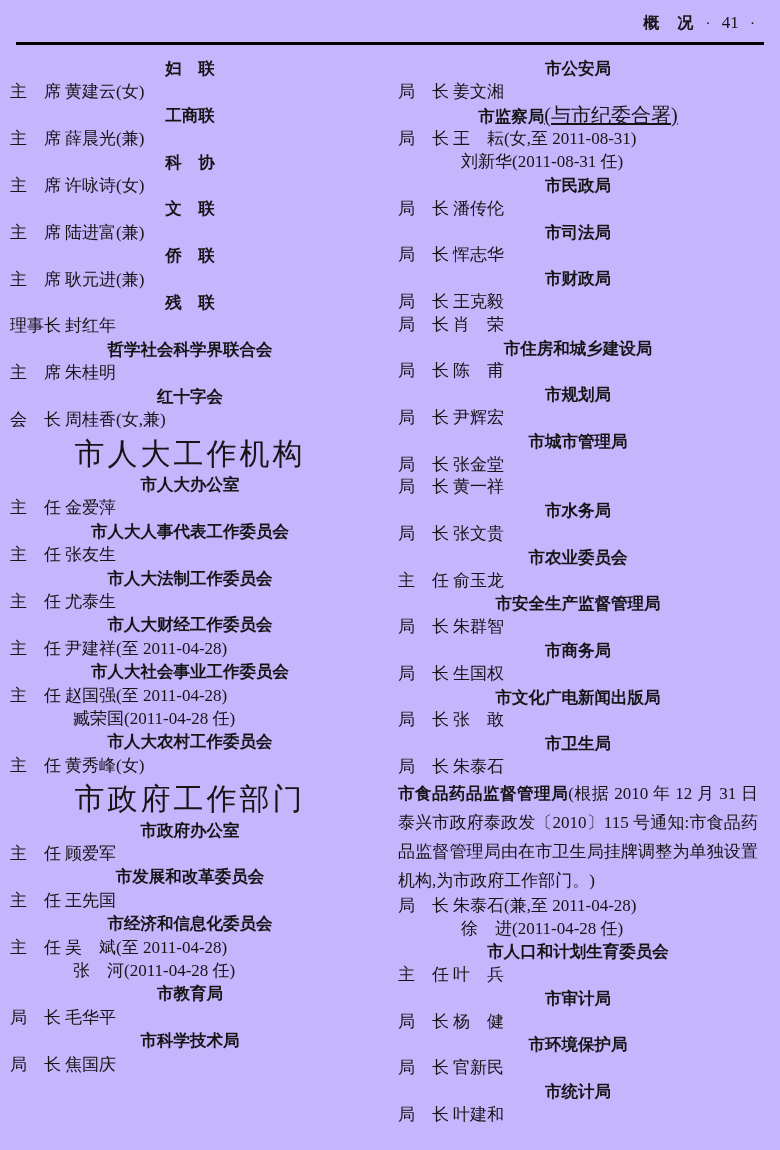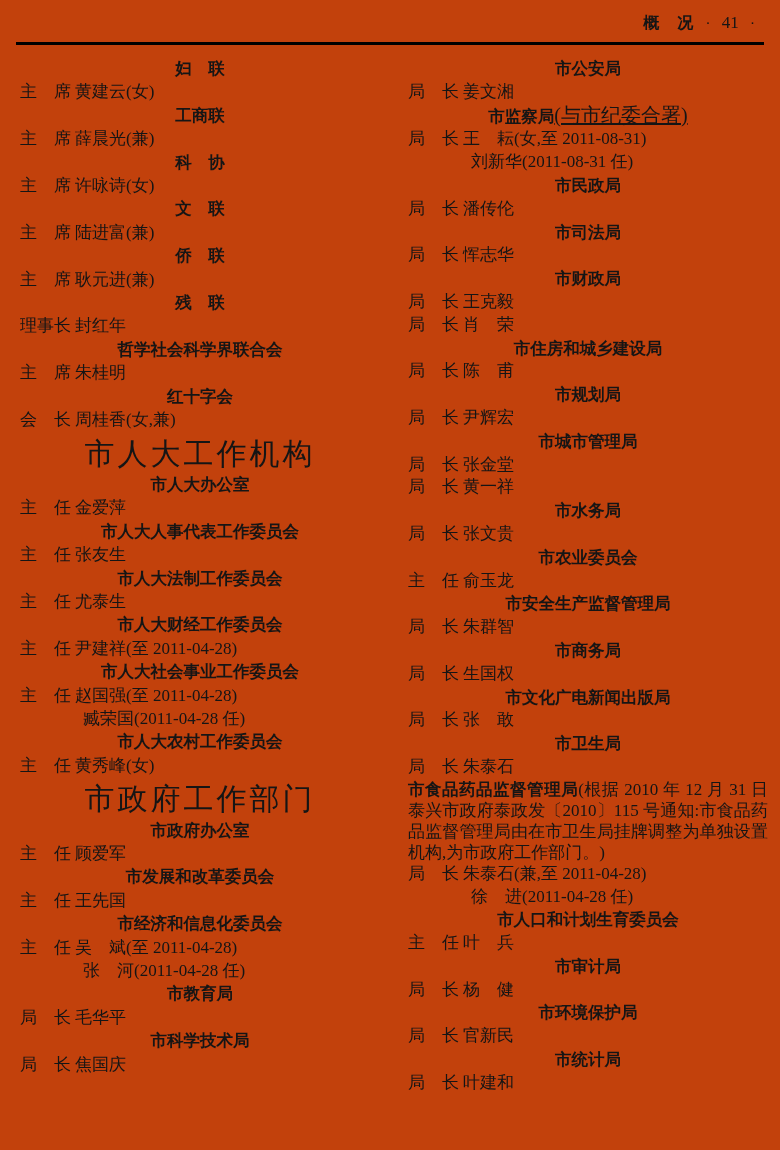--- a/index.html
+++ b/index.html
@@ -8,21 +8,21 @@
   }
   body {
     width: 780px; height: 1150px;
     overflow: hidden;
     font-family: "Liberation Serif", "DejaVu Serif", serif;
     color: #151515;
   }
   .page {
     position: relative;
     width: 780px; height: 1150px;
-    background: #c2410c;
+    background: #c4b5fd;
   }
   .page-header {
     position: absolute;
     top: 13px; right: 18px;
     font-size: 17px;
     white-space: nowrap;
   }
   .ph-title {
     font-family: "Liberation Sans", "DejaVu Sans", sans-serif;
     font-weight: 700;
@@ -32,21 +32,21 @@
   .ph-dot { margin: 0 7px; font-size: 15px; }
   .ph-num { font-size: 17px; }
   .rule {
     position: absolute;
     top: 42px; left: 16px; right: 16px;
     height: 3px;
     background: #000000;
   }
   .content {
     position: absolute;
-    top: 57px; left: 20px;
+    top: 57px; left: 10px;
     width: 748px;
     display: flex;
     justify-content: space-between;
   }
   .col { width: 360px; }
   .col-left  .line { line-height: 23.4px; }
   .col-right .line { line-height: 22.8px; }
   .line {
     font-size: 17px;
     white-space: nowrap;
@@ -66,21 +66,21 @@
     margin: 10px 0 8px 0;
   }
   .entry .role {
     display: inline-block;
     min-width: 51px;
   }
   .entry .name { margin-left: 4px; }
   .continuation { padding-left: 63px; }
   .paragraph {
     font-size: 17px;
-    line-height: 21px;
+    line-height: 29px;
     text-align: justify;
     white-space: normal;
   }
   .p-lead {
     font-family: "Liberation Sans", "DejaVu Sans", sans-serif;
     font-weight: 700;
     font-size: 16.5px;
   }
 </style>
 </head>

